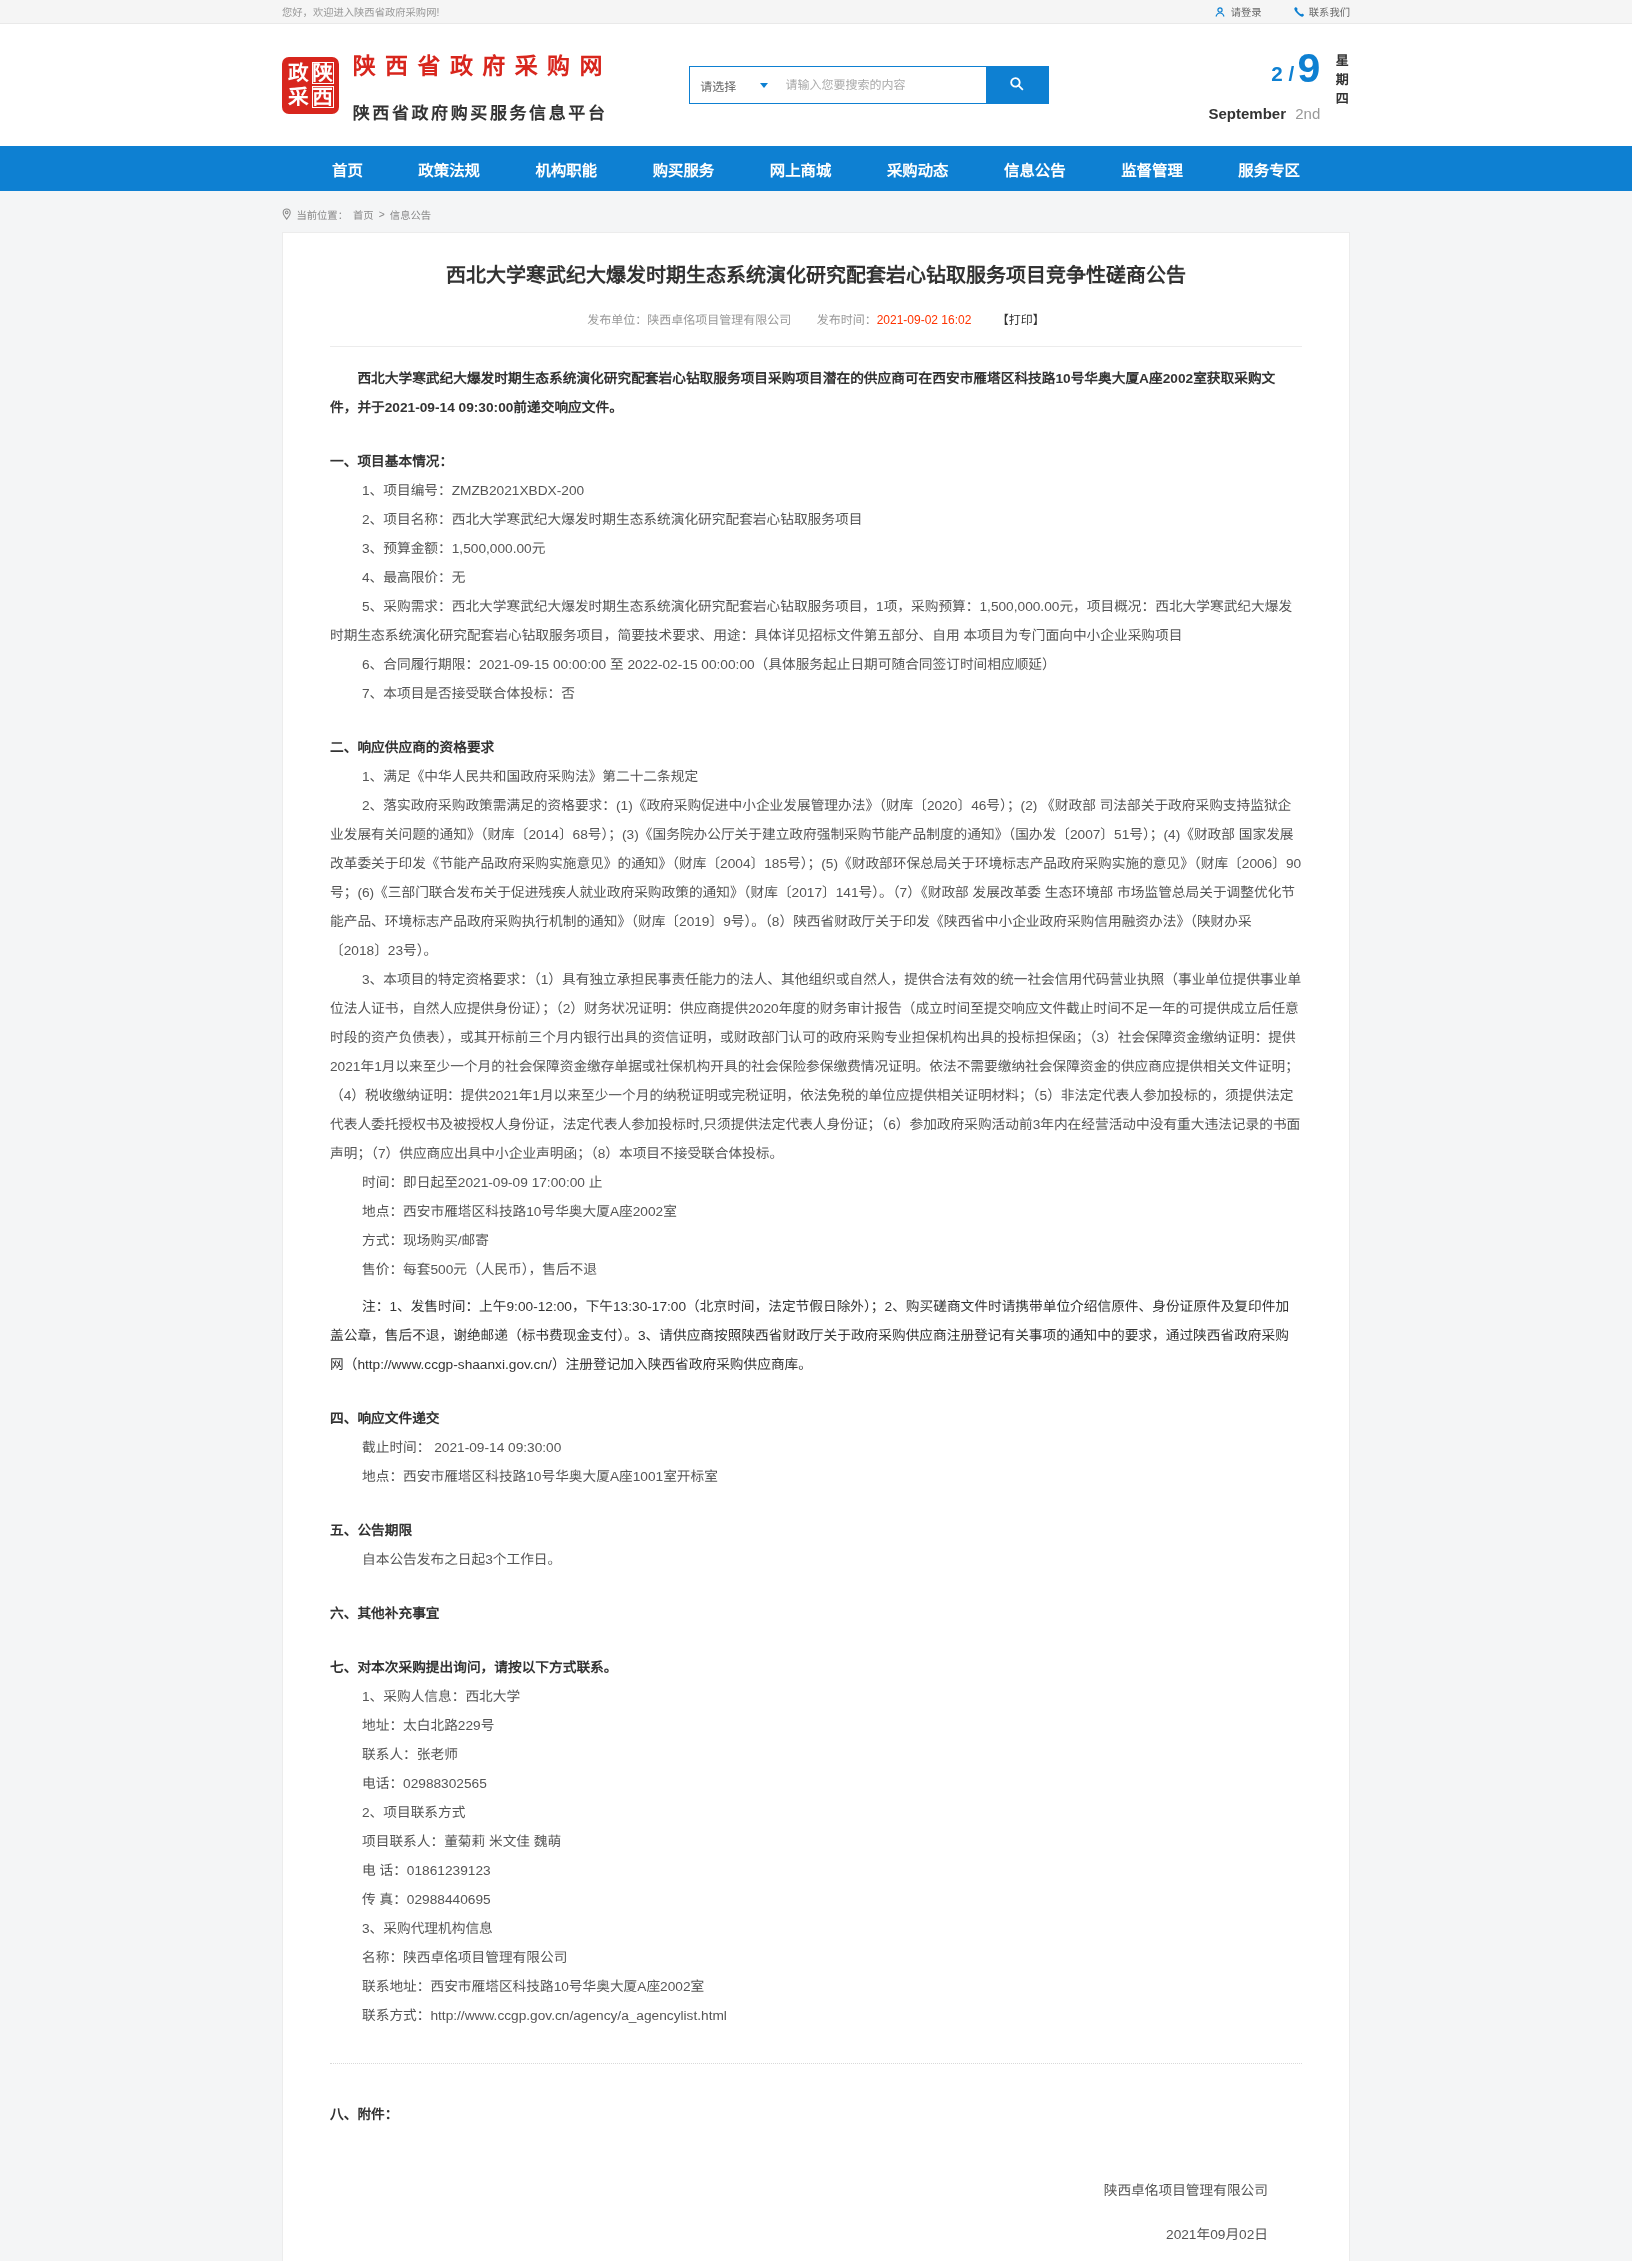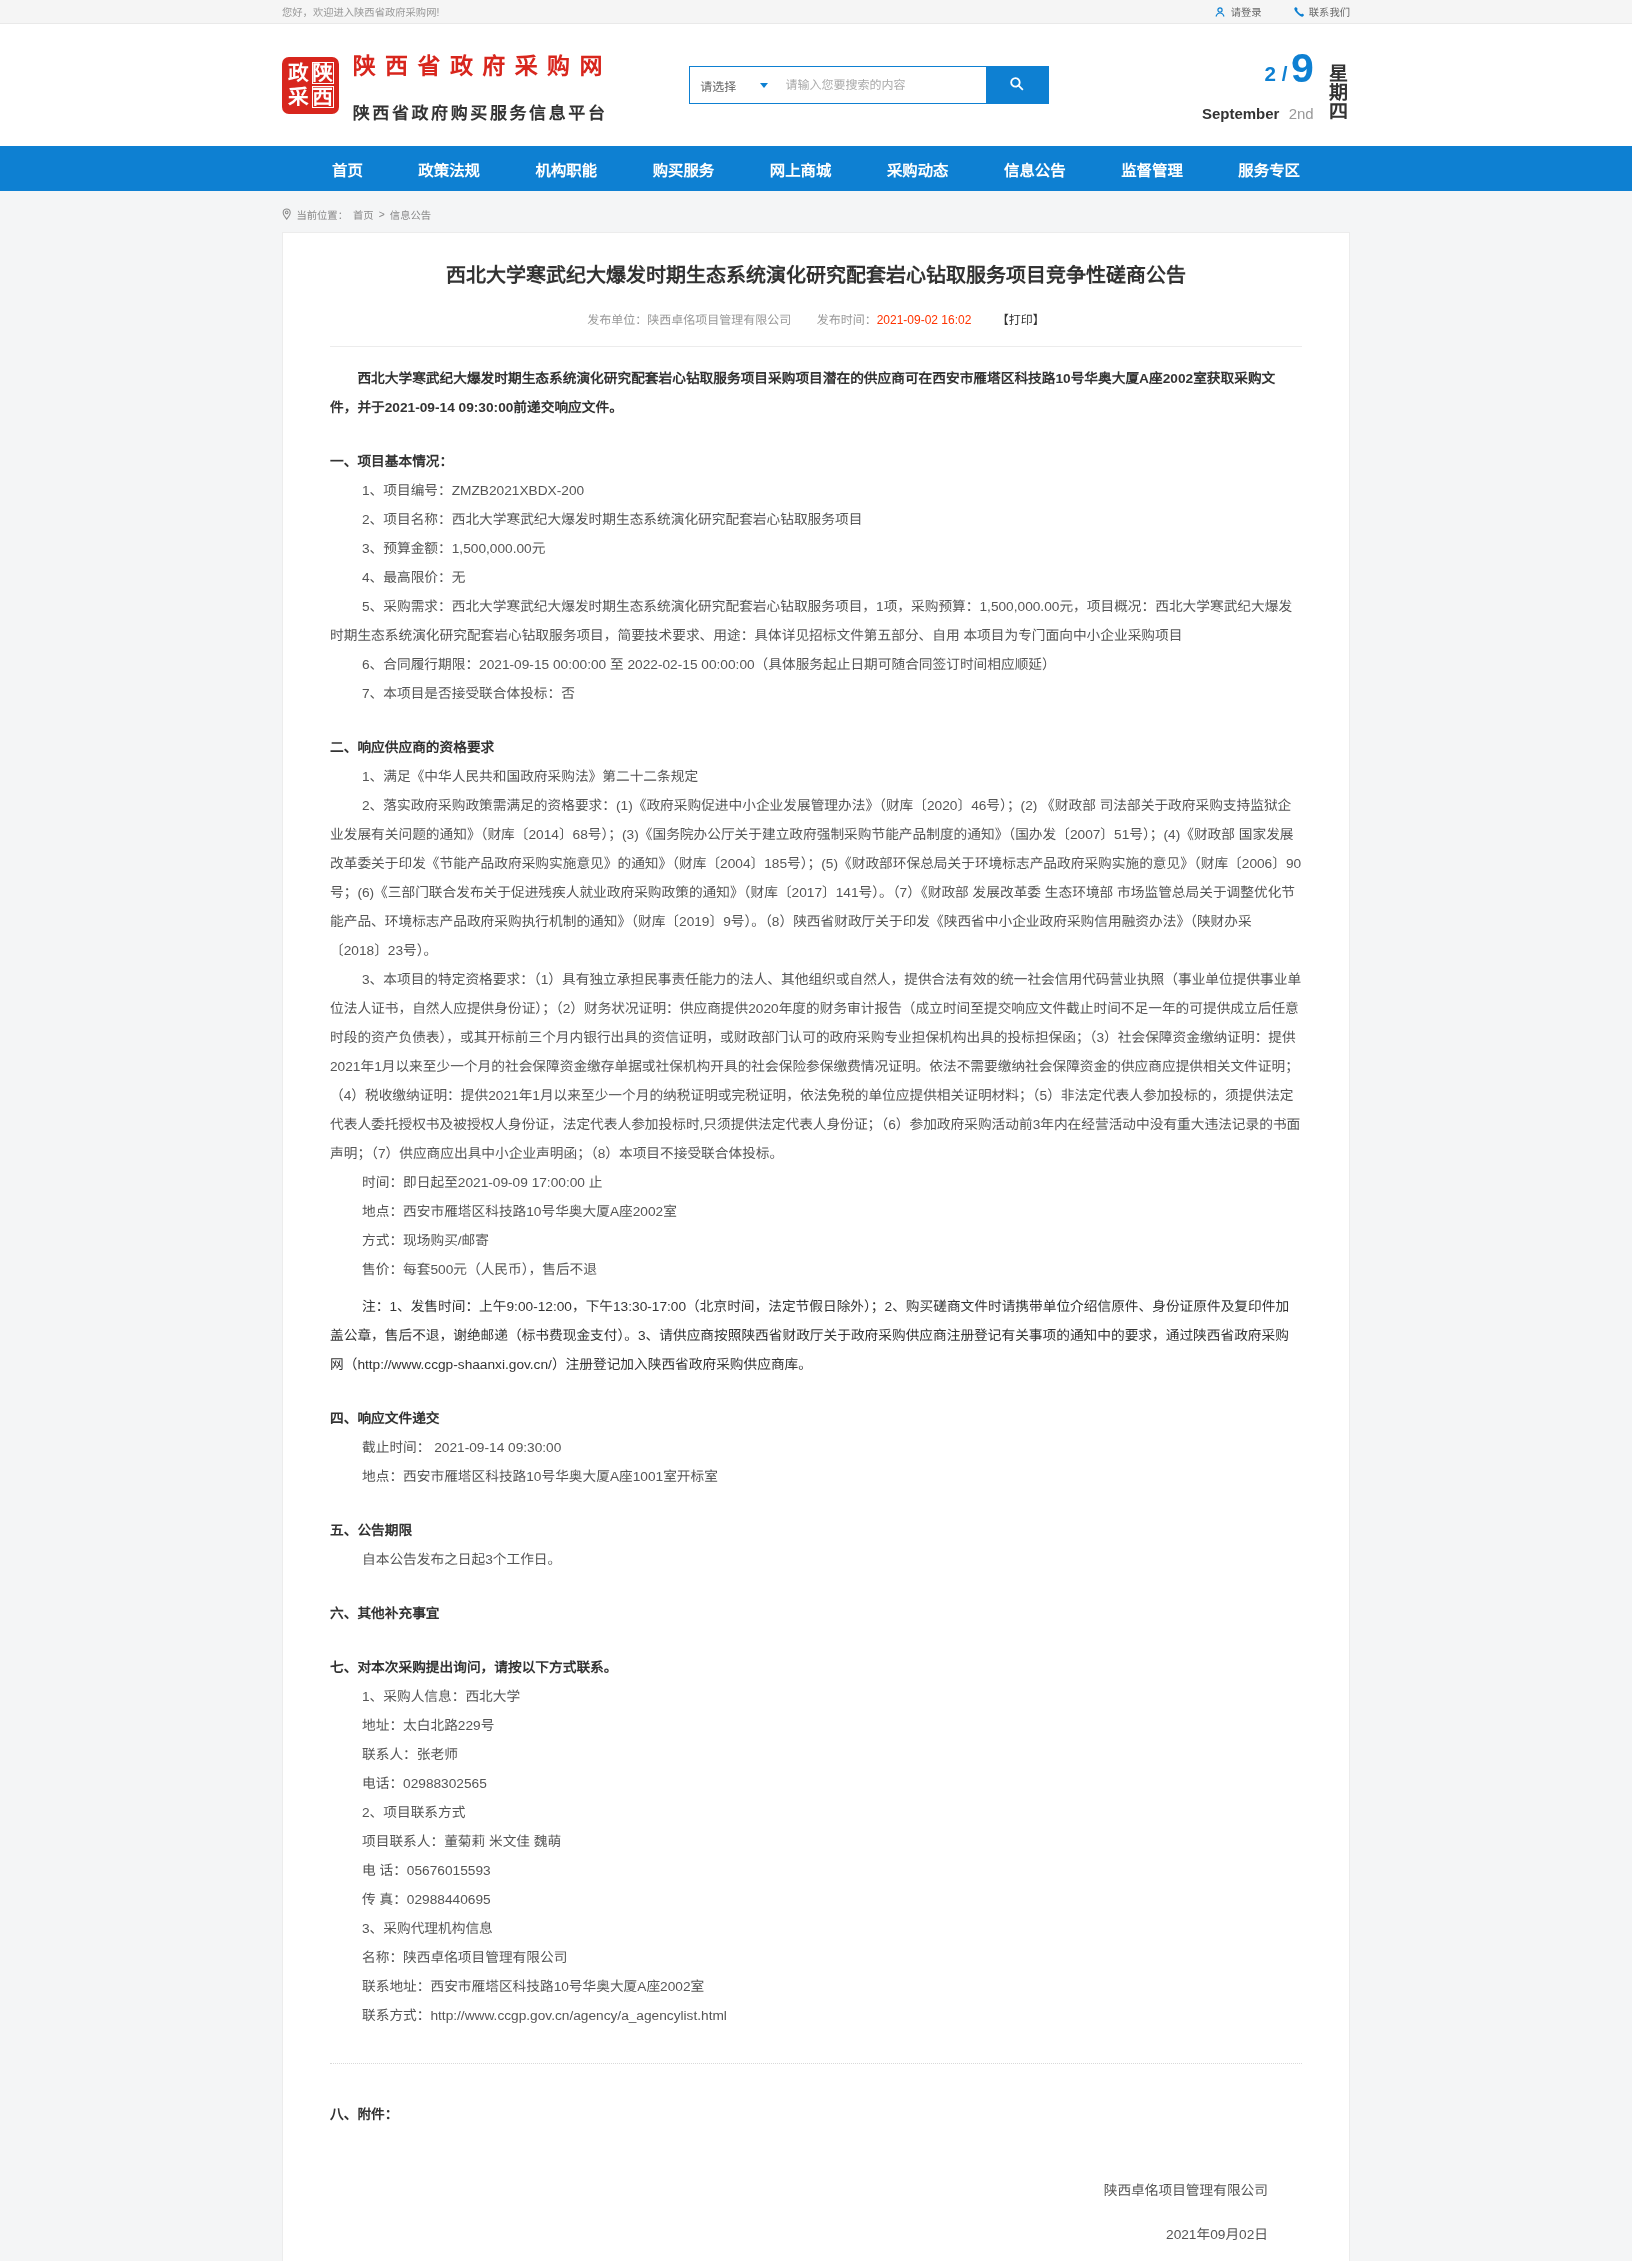--- a/index.html
+++ b/index.html
@@ -31,21 +31,21 @@
   .search-btn { width:62px; background:#0e80d2; border:0; cursor:pointer; display:flex; align-items:center; justify-content:center; }
 
   .datebox { margin-left:auto; display:flex; align-items:flex-start; gap:15.4px; }
   .date-main { text-align:right; }
   .date-nums { display:flex; align-items:flex-end; justify-content:flex-end; gap:3.4px; }
   .d-small { color:#0e80d2; font-weight:bold; font-size:20.6px; line-height:26px; }
   .d-big { color:#0e80d2; font-weight:bold; font-size:41px; line-height:38px; }
   .date-sub { margin-top:18px; font-size:15px; }
   .d-month { font-weight:bold; color:#333; }
   .d-ord { color:#999; margin-left:5.1px; }
-  .weekday { width:1.1em; font-size:19px; font-weight:bold; color:#333; line-height:19px; word-break:break-all; margin-top:15px; }
+  .weekday { width:1.1em; font-size:13px; font-weight:bold; color:#333; line-height:19px; word-break:break-all; margin-top:2px; }
 
   
   .nav { background:#0e80d2; height:45px; }
   .nav ul { list-style:none; display:flex; justify-content:space-between; align-items:center; height:45px; padding:0 50px; }
   .nav li { color:#fff; font-size:15.4px; font-weight:bold; cursor:pointer; white-space:nowrap; }
 
   
   .main { background:#f4f5f6; padding:10.3px 0 19px; }
   .breadcrumb { display:flex; align-items:center; gap:5.1px; font-size:10.3px; color:#888; height:26px; }
   .breadcrumb .bc-link { color:#888; cursor:pointer; }
@@ -214,21 +214,21 @@
           <p class="h">五、公告期限</p>
           <p class="n">自本公告发布之日起3个工作日。</p>
           <p class="h">六、其他补充事宜</p>
           <p class="h">七、对本次采购提出询问，请按以下方式联系。</p>
           <p class="n">1、采购人信息：西北大学</p>
           <p class="n">地址：太白北路229号</p>
           <p class="n">联系人：张老师</p>
           <p class="n">电话：02988302565</p>
           <p class="n">2、项目联系方式</p>
           <p class="n">项目联系人：董菊莉 米文佳 魏萌</p>
-          <p class="n">电 话：05676015593</p>
+          <p class="n">电 话：01861239123</p>
           <p class="n">传 真：02988440695</p>
           <p class="n">3、采购代理机构信息</p>
           <p class="n">名称：陕西卓佲项目管理有限公司</p>
           <p class="n">联系地址：西安市雁塔区科技路10号华奥大厦A座2002室</p>
           <p class="n">联系方式：http://www.ccgp.gov.cn/agency/a_agencylist.html</p>
         </div>
 
       <hr class="dashed">
       <p class="attach">八、附件：</p>
 

